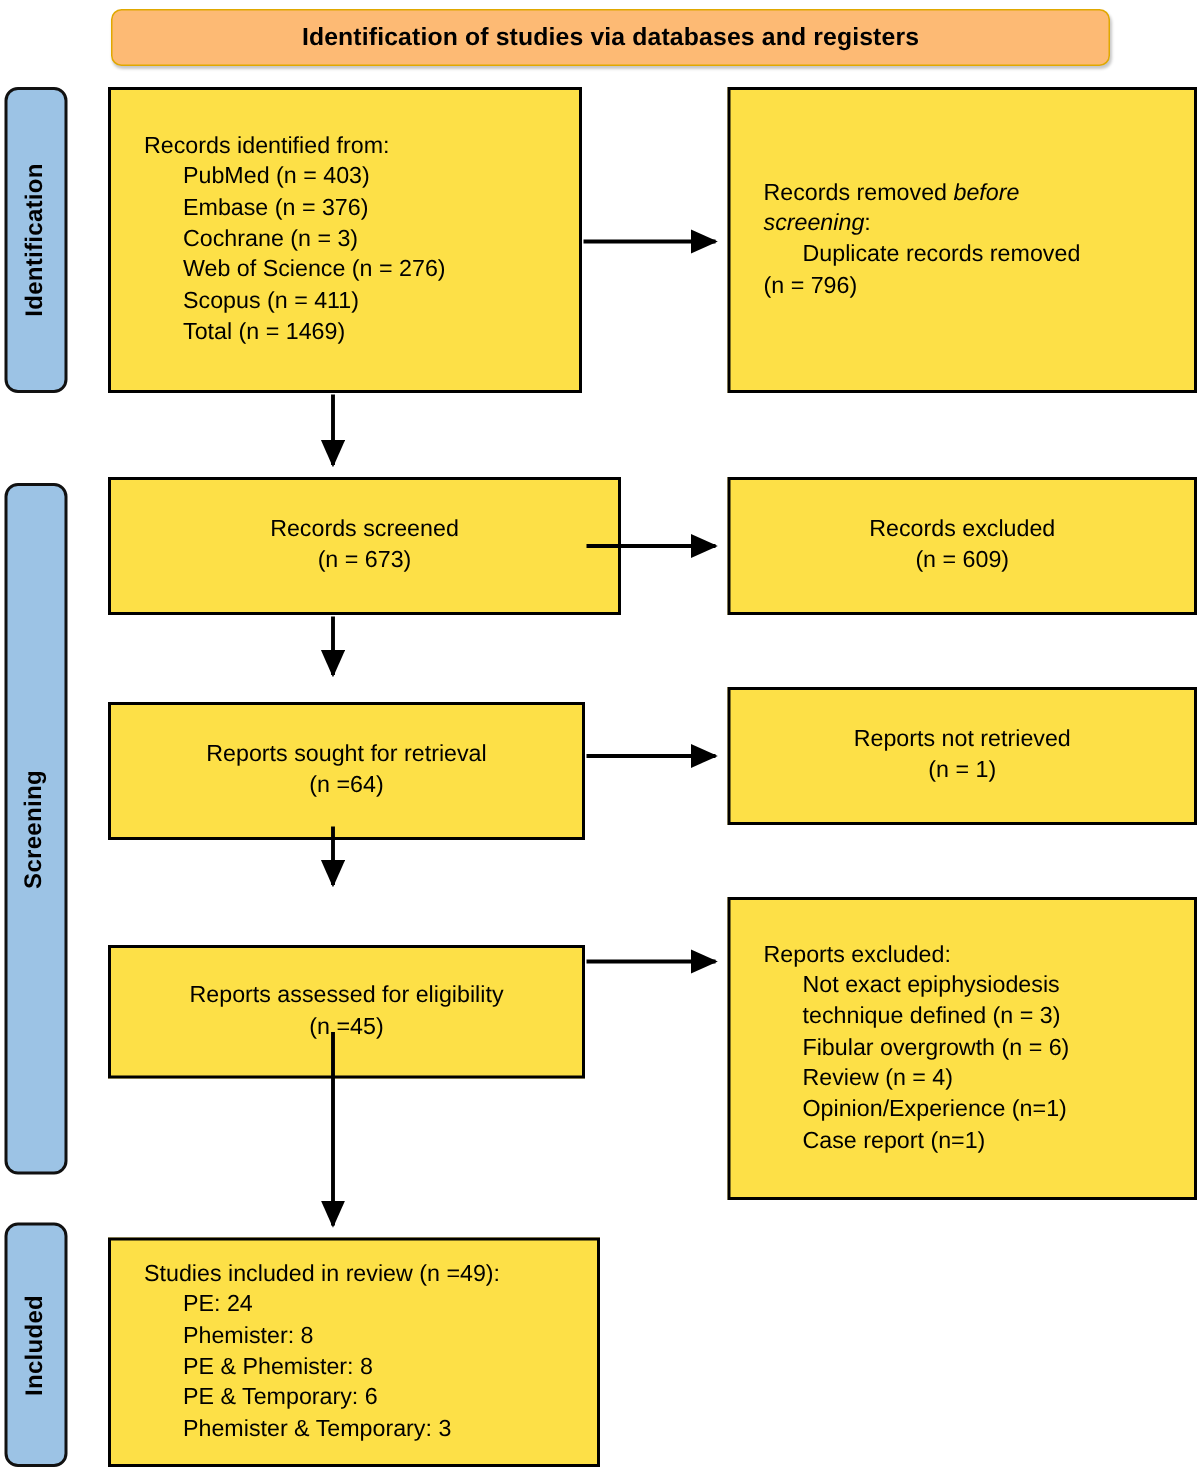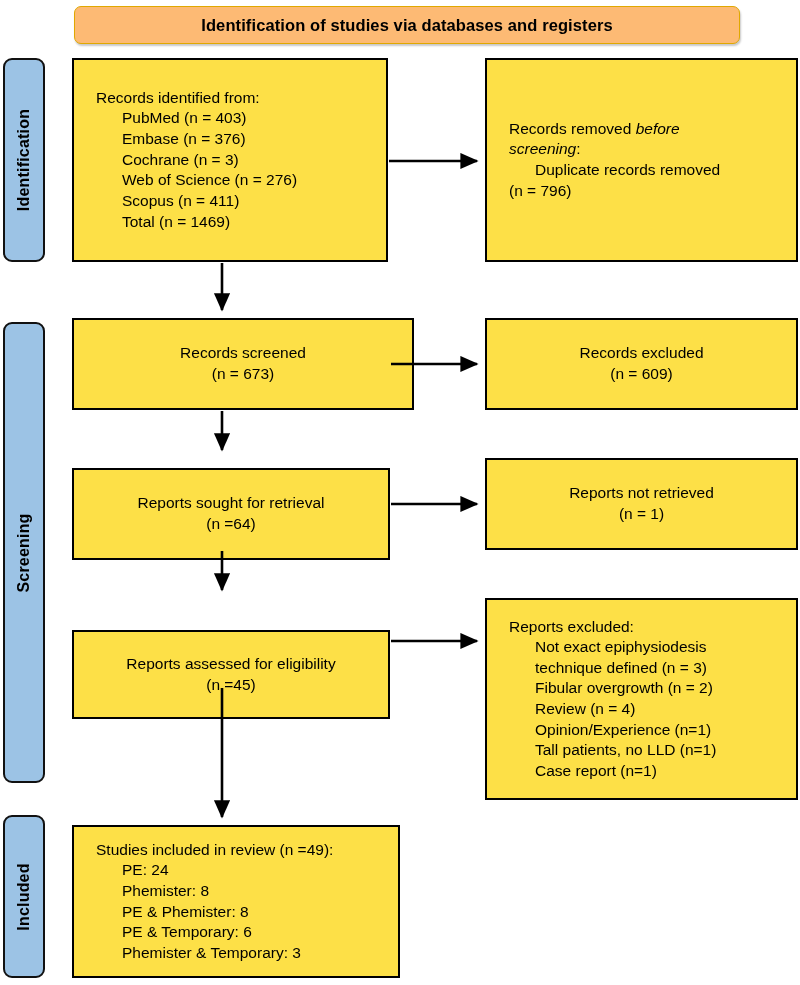--- a/index.html
+++ b/index.html
@@ -191,24 +191,23 @@
       <div class="line">Reports assessed for eligibility</div>
       <div class="line">(n =45)</div>
     </div>
   </div>
 
   <div class="box box-repexcluded">
     <div class="box-inner pad-left">
       <div class="line">Reports excluded:</div>
       <div class="line indent">Not exact epiphysiodesis</div>
       <div class="line indent">technique defined (n = 3)</div>
-      <div class="line indent">Fibular overgrowth (n = 2)</div>
+      <div class="line indent">Fibular overgrowth (n = 6)</div>
       <div class="line indent">Review (n = 4)</div>
       <div class="line indent">Opinion/Experience (n=1)</div>
-      <div class="line indent">Tall patients, no LLD (n=1)</div>
       <div class="line indent">Case report (n=1)</div>
     </div>
   </div>
 
   <div class="box box-included">
     <div class="box-inner pad-left">
       <div class="line">Studies included in review (n =49):</div>
       <div class="line indent">PE: 24</div>
       <div class="line indent">Phemister: 8</div>
       <div class="line indent">PE &amp; Phemister: 8</div>

